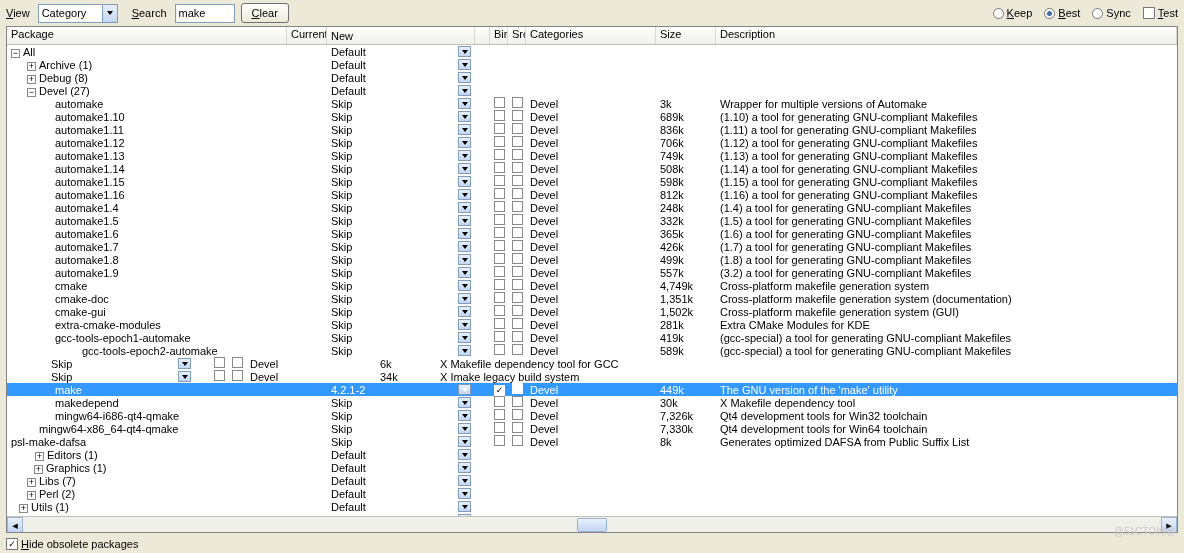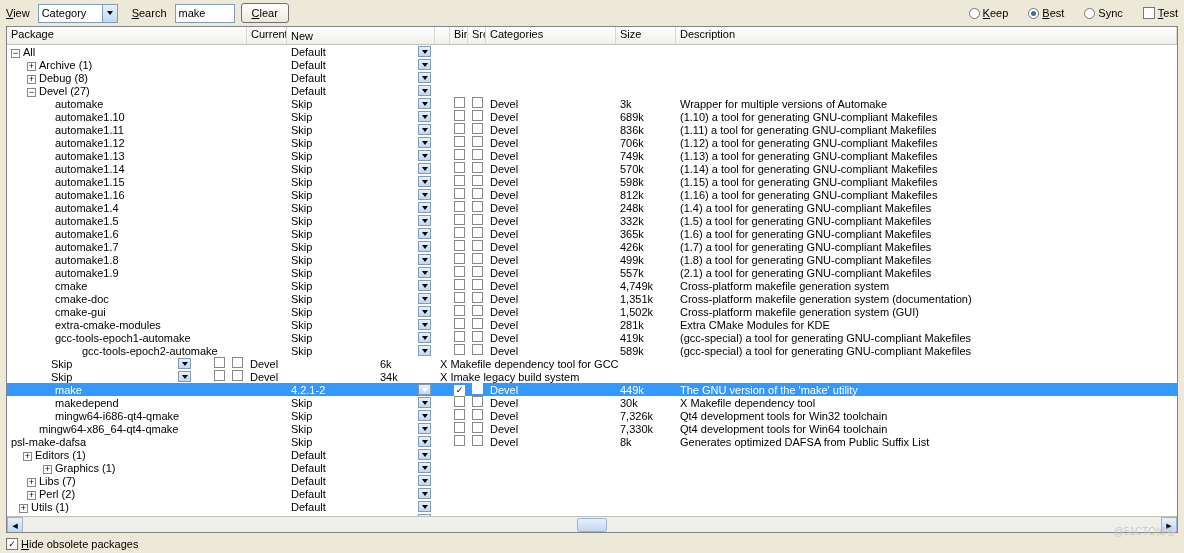--- a/index.html
+++ b/index.html
@@ -3,35 +3,35 @@
 <meta charset="utf-8">
 <style>
 *{box-sizing:border-box;margin:0;padding:0;font-family:Tahoma,Arial,sans-serif;font-size:11px;color:#000}
 body{background:#ece9d8;width:1184px;height:553px;overflow:hidden;display:flex;flex-direction:column}
 .toolbar{display:flex;align-items:center;padding:3px 6px;gap:6px}
 .toolbar .lbl{margin-right:2px}
 .dropdown{background:#fff;border:1px solid #7f9db9;height:19px;width:80px;display:flex;align-items:center;padding:0 3px;position:relative}
 .dropdown .dd-btn{position:absolute;right:0;top:0;width:15px;height:17px;background:linear-gradient(#e8f0fb,#c3d7f3);border-left:1px solid #7f9db9;display:flex;align-items:center;justify-content:center}
 .search-input{background:#fff;border:1px solid #7f9db9;height:19px;width:60px;padding:0 3px}
 .btn{background:linear-gradient(#fff,#ece9d8);border:1px solid #707070;border-radius:3px;padding:1px 10px;height:20px;cursor:pointer}
-.right-controls{margin-left:auto;display:flex;align-items:flex-start;gap:20px}
+.right-controls{margin-left:auto;display:flex;align-items:flex-start;gap:12px}
 .radio{display:flex;align-items:center;gap:3px}
 .radio .rdot{width:11px;height:11px;border:1px solid #777;border-radius:50%;background:#fff;display:flex;align-items:center;justify-content:center}
 .radio .rdot.on::after{content:"";width:5px;height:5px;border-radius:50%;background:#3a6ea5}
 .chk{display:flex;align-items:center;gap:3px}
 .chk .box{width:12px;height:12px;border:1px solid #777;background:#fff;display:flex;align-items:center;justify-content:center;font-size:9px;line-height:1}
 .grid-wrap{flex:1;margin:0 6px 2px 6px;border:1px solid #848484;background:#fff;display:flex;flex-direction:column;overflow:hidden}
 .grid-head{display:flex;background:linear-gradient(#fff,#f0f0ea);border-bottom:1px solid #c0c0b8;height:18px}
 .grid-head .hc{border-right:1px solid #d8d8d0;padding:1px 4px;overflow:hidden;white-space:nowrap}
 .grid-body{flex:1;overflow:auto}
 .row{display:flex;height:13px;align-items:center;white-space:nowrap}
 .row.sel{background:#3399ff;color:#fff}
 .row.sel .c{color:#fff}
 .row .c{padding:0 4px;overflow:hidden;white-space:nowrap}
-.c-pkg{width:240px}
+.c-pkg{width:280px}
 .c-cur{width:40px}
 .c-new{width:148px;display:flex;align-items:center}
 .c-dd{width:15px}
 .c-bin{width:18px;text-align:center}
 .c-src{width:18px;text-align:center}
 .c-cat{width:130px}
 .c-size{width:60px;text-align:left}
 .c-desc{flex:1}
 .dd-tiny{width:13px;height:11px;background:linear-gradient(#e8f0fb,#c3d7f3);border:1px solid #7f9db9;display:flex;align-items:center;justify-content:center;margin-left:auto}
 .tri{width:0;height:0;border-left:3px solid transparent;border-right:3px solid transparent;border-top:4px solid #000}
@@ -214,21 +214,21 @@
       <div class="row">
     <div class="c c-pkg" style="padding-left:48px">automake1.14</div>
     <div class="c c-cur"></div>
     <div class="c c-new">Skip<span class="dd-tiny">
             <span class="tri"></span>
           </span></div>
     <div class="c c-dd"></div>
     <div class="c c-bin"><span class="ck"></span></div>
     <div class="c c-src"><span class="ck"></span></div>
     <div class="c c-cat">Devel</div>
-    <div class="c c-size">570k</div>
+    <div class="c c-size">508k</div>
     <div class="c c-desc">(1.14) a tool for generating GNU-compliant Makefiles</div>
   </div>
       <div class="row">
     <div class="c c-pkg" style="padding-left:48px">automake1.15</div>
     <div class="c c-cur"></div>
     <div class="c c-new">Skip<span class="dd-tiny">
             <span class="tri"></span>
           </span></div>
     <div class="c c-dd"></div>
     <div class="c c-bin"><span class="ck"></span></div>
@@ -319,21 +319,21 @@
     <div class="c c-pkg" style="padding-left:48px">automake1.9</div>
     <div class="c c-cur"></div>
     <div class="c c-new">Skip<span class="dd-tiny">
             <span class="tri"></span>
           </span></div>
     <div class="c c-dd"></div>
     <div class="c c-bin"><span class="ck"></span></div>
     <div class="c c-src"><span class="ck"></span></div>
     <div class="c c-cat">Devel</div>
     <div class="c c-size">557k</div>
-    <div class="c c-desc">(2.1) a tool for generating GNU-compliant Makefiles</div>
+    <div class="c c-desc">(3.2) a tool for generating GNU-compliant Makefiles</div>
   </div>
       <div class="row">
     <div class="c c-pkg" style="padding-left:48px">cmake</div>
     <div class="c c-cur"></div>
     <div class="c c-new">Skip<span class="dd-tiny">
             <span class="tri"></span>
           </span></div>
     <div class="c c-dd"></div>
     <div class="c c-bin"><span class="ck"></span></div>
     <div class="c c-src"><span class="ck"></span></div>
@@ -489,34 +489,34 @@
             <span class="tri"></span>
           </span></div>
     <div class="c c-dd"></div>
     <div class="c c-bin"><span class="ck"></span></div>
     <div class="c c-src"><span class="ck"></span></div>
     <div class="c c-cat">Devel</div>
     <div class="c c-size">8k</div>
     <div class="c c-desc">Generates optimized DAFSA from Public Suffix List</div>
   </div>
       <div class="row">
-    <div class="c c-pkg" style="padding-left:16px"><span class="tree-toggle">+</span>Editors (1)</div>
-    <div class="c c-cur"></div>
-    <div class="c c-new">Default<span class="dd-tiny">
-            <span class="tri"></span>
-          </span></div>
-    <div class="c c-dd"></div>
-        <div class="c c-bin"></div>
-        <div class="c c-src"></div>
-        <div class="c c-cat"></div>
-        <div class="c c-size"></div>
-        <div class="c c-desc"></div>
-  </div>
-      <div class="row">
-    <div class="c c-pkg" style="padding-left:36px"><span class="tree-toggle">+</span>Graphics (1)</div>
+    <div class="c c-pkg" style="padding-left:28px"><span class="tree-toggle">+</span>Editors (1)</div>
+    <div class="c c-cur"></div>
+    <div class="c c-new">Default<span class="dd-tiny">
+            <span class="tri"></span>
+          </span></div>
+    <div class="c c-dd"></div>
+        <div class="c c-bin"></div>
+        <div class="c c-src"></div>
+        <div class="c c-cat"></div>
+        <div class="c c-size"></div>
+        <div class="c c-desc"></div>
+  </div>
+      <div class="row">
+    <div class="c c-pkg" style="padding-left:27px"><span class="tree-toggle">+</span>Graphics (1)</div>
     <div class="c c-cur"></div>
     <div class="c c-new">Default<span class="dd-tiny">
             <span class="tri"></span>
           </span></div>
     <div class="c c-dd"></div>
         <div class="c c-bin"></div>
         <div class="c c-src"></div>
         <div class="c c-cat"></div>
         <div class="c c-size"></div>
         <div class="c c-desc"></div>

